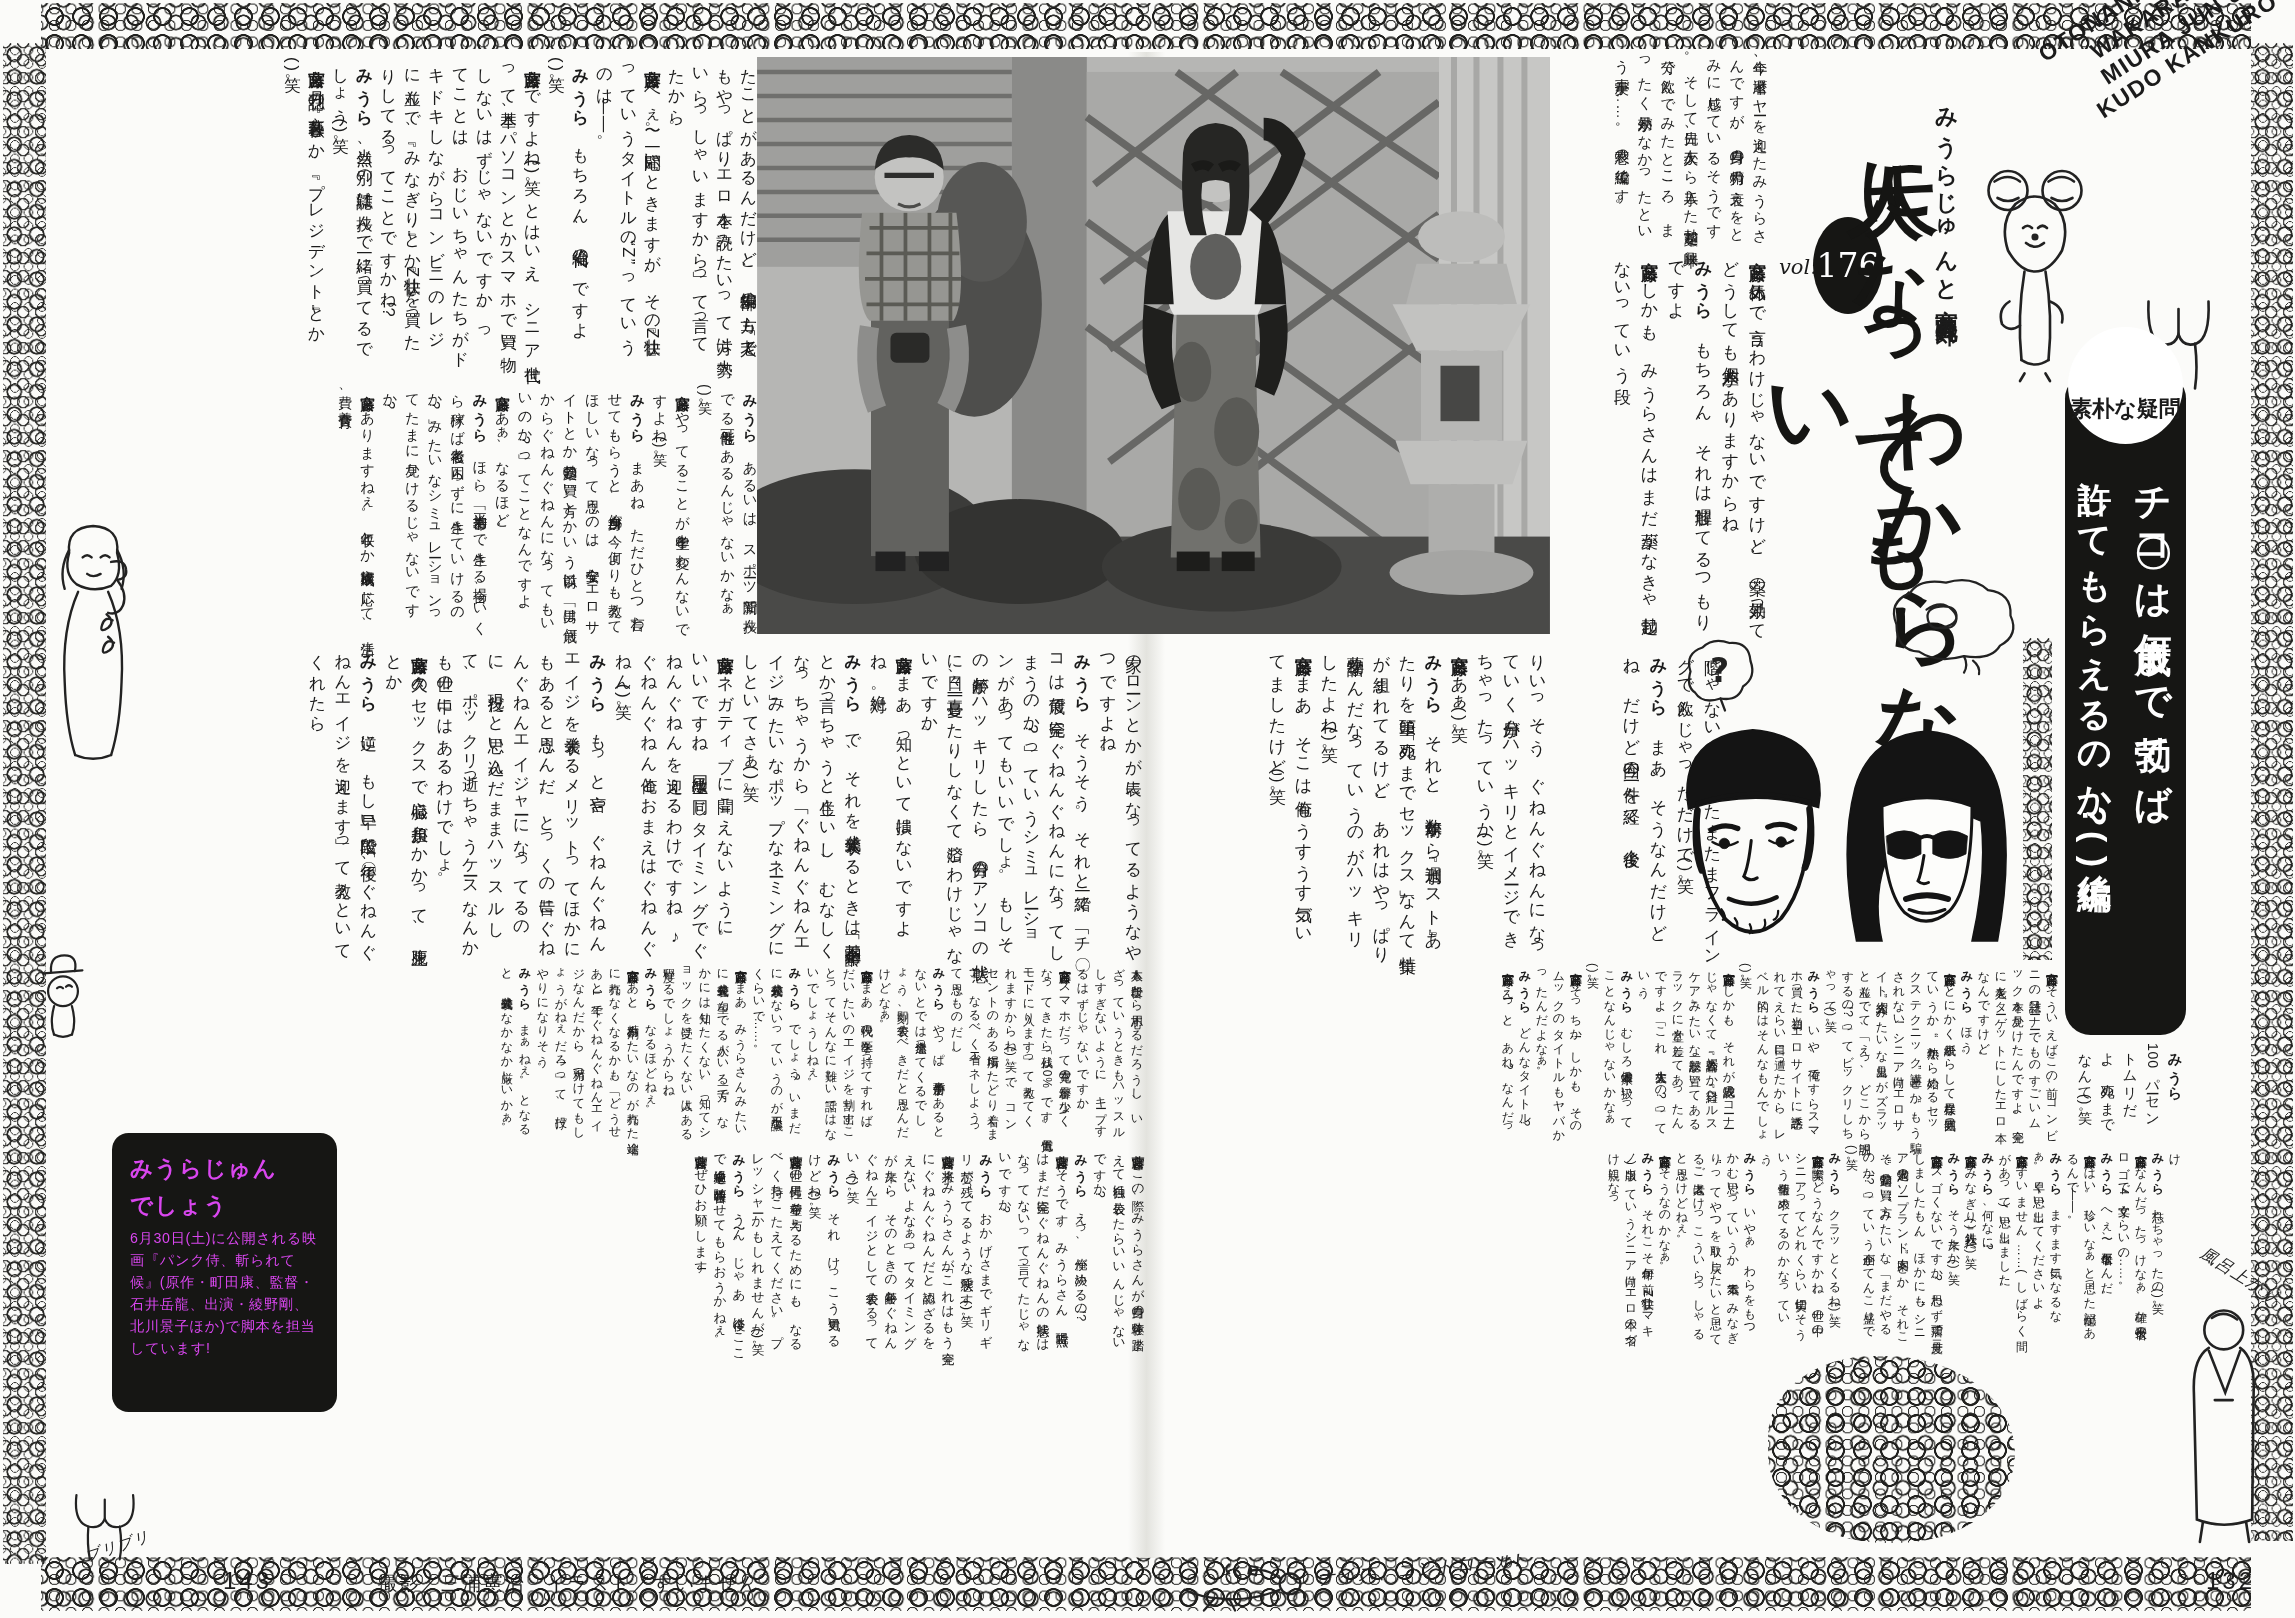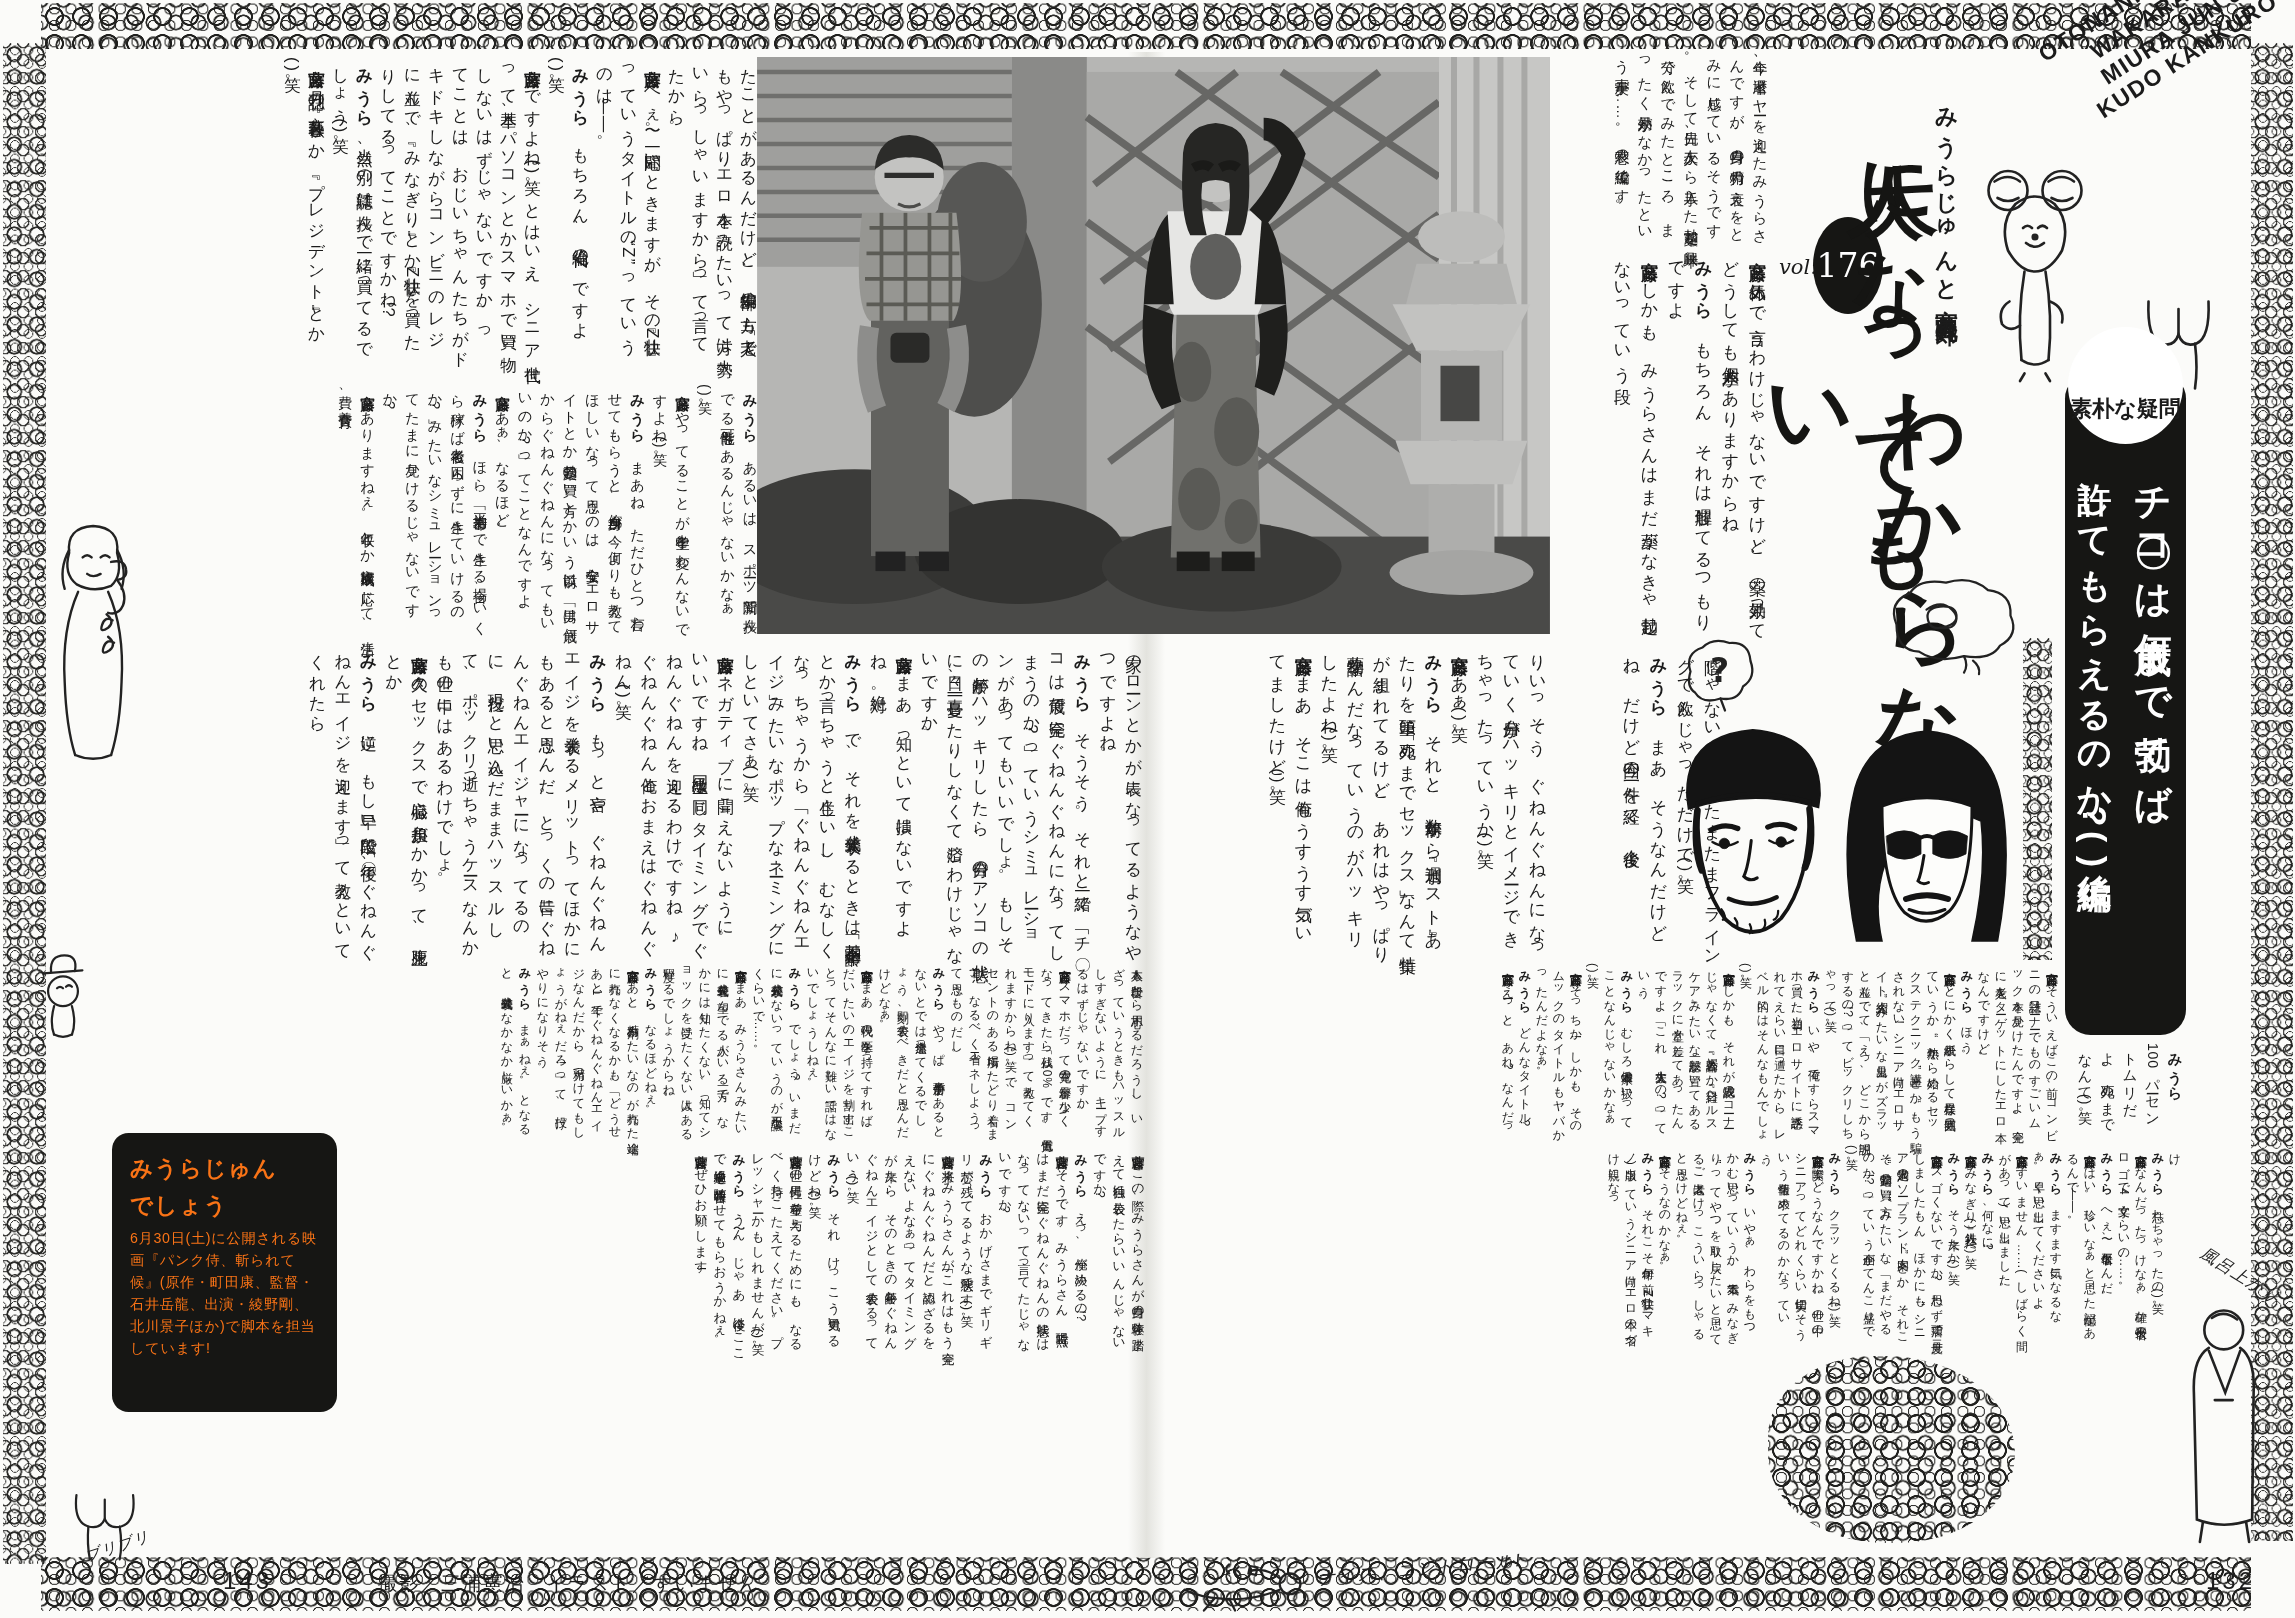--- a/index.html
+++ b/index.html
@@ -27,21 +27,21 @@
   .title-col span:nth-child(2n+1){transform:rotate(-3deg);}
   .eng{font-weight:bold;letter-spacing:1.5px;line-height:1.15;white-space:pre-line;
        font-family:"Liberation Sans",sans-serif;}
   
   .hl-box{background:#161614;border-radius:25.5px;}
   .hl-text{writing-mode:vertical-rl;color:#fff;font-weight:bold;
            font-family:"Liberation Sans",sans-serif;letter-spacing:4.5px;}
   .kicker{background:#fff;border-radius:50%;display:flex;align-items:center;justify-content:center;
           font-weight:bold;}
   
-  .prof{background:#161614;border-radius:16.5px;color:#f97316;box-sizing:border-box;}
+  .prof{background:#161614;border-radius:16.5px;color:#d946ef;box-sizing:border-box;}
   .prof h3{margin:4.5px 0 6px;font-size:22.5px;letter-spacing:1.5px;}
   .prof p{margin:0 0 10.5px;font-size:14.2px;line-height:1.55;letter-spacing:0.7px;}
   .hand{font-style:italic;letter-spacing:1.5px;color:#222;}
   svg{display:block;}
 </style>
 </head>
 <body>
 
 <div class="abs scrib" style="left:41px;top:3px;width:2210px;height:46px;"></div>
 <div class="abs scrib" style="left:41px;top:1557px;width:2210px;height:54px;"></div>

